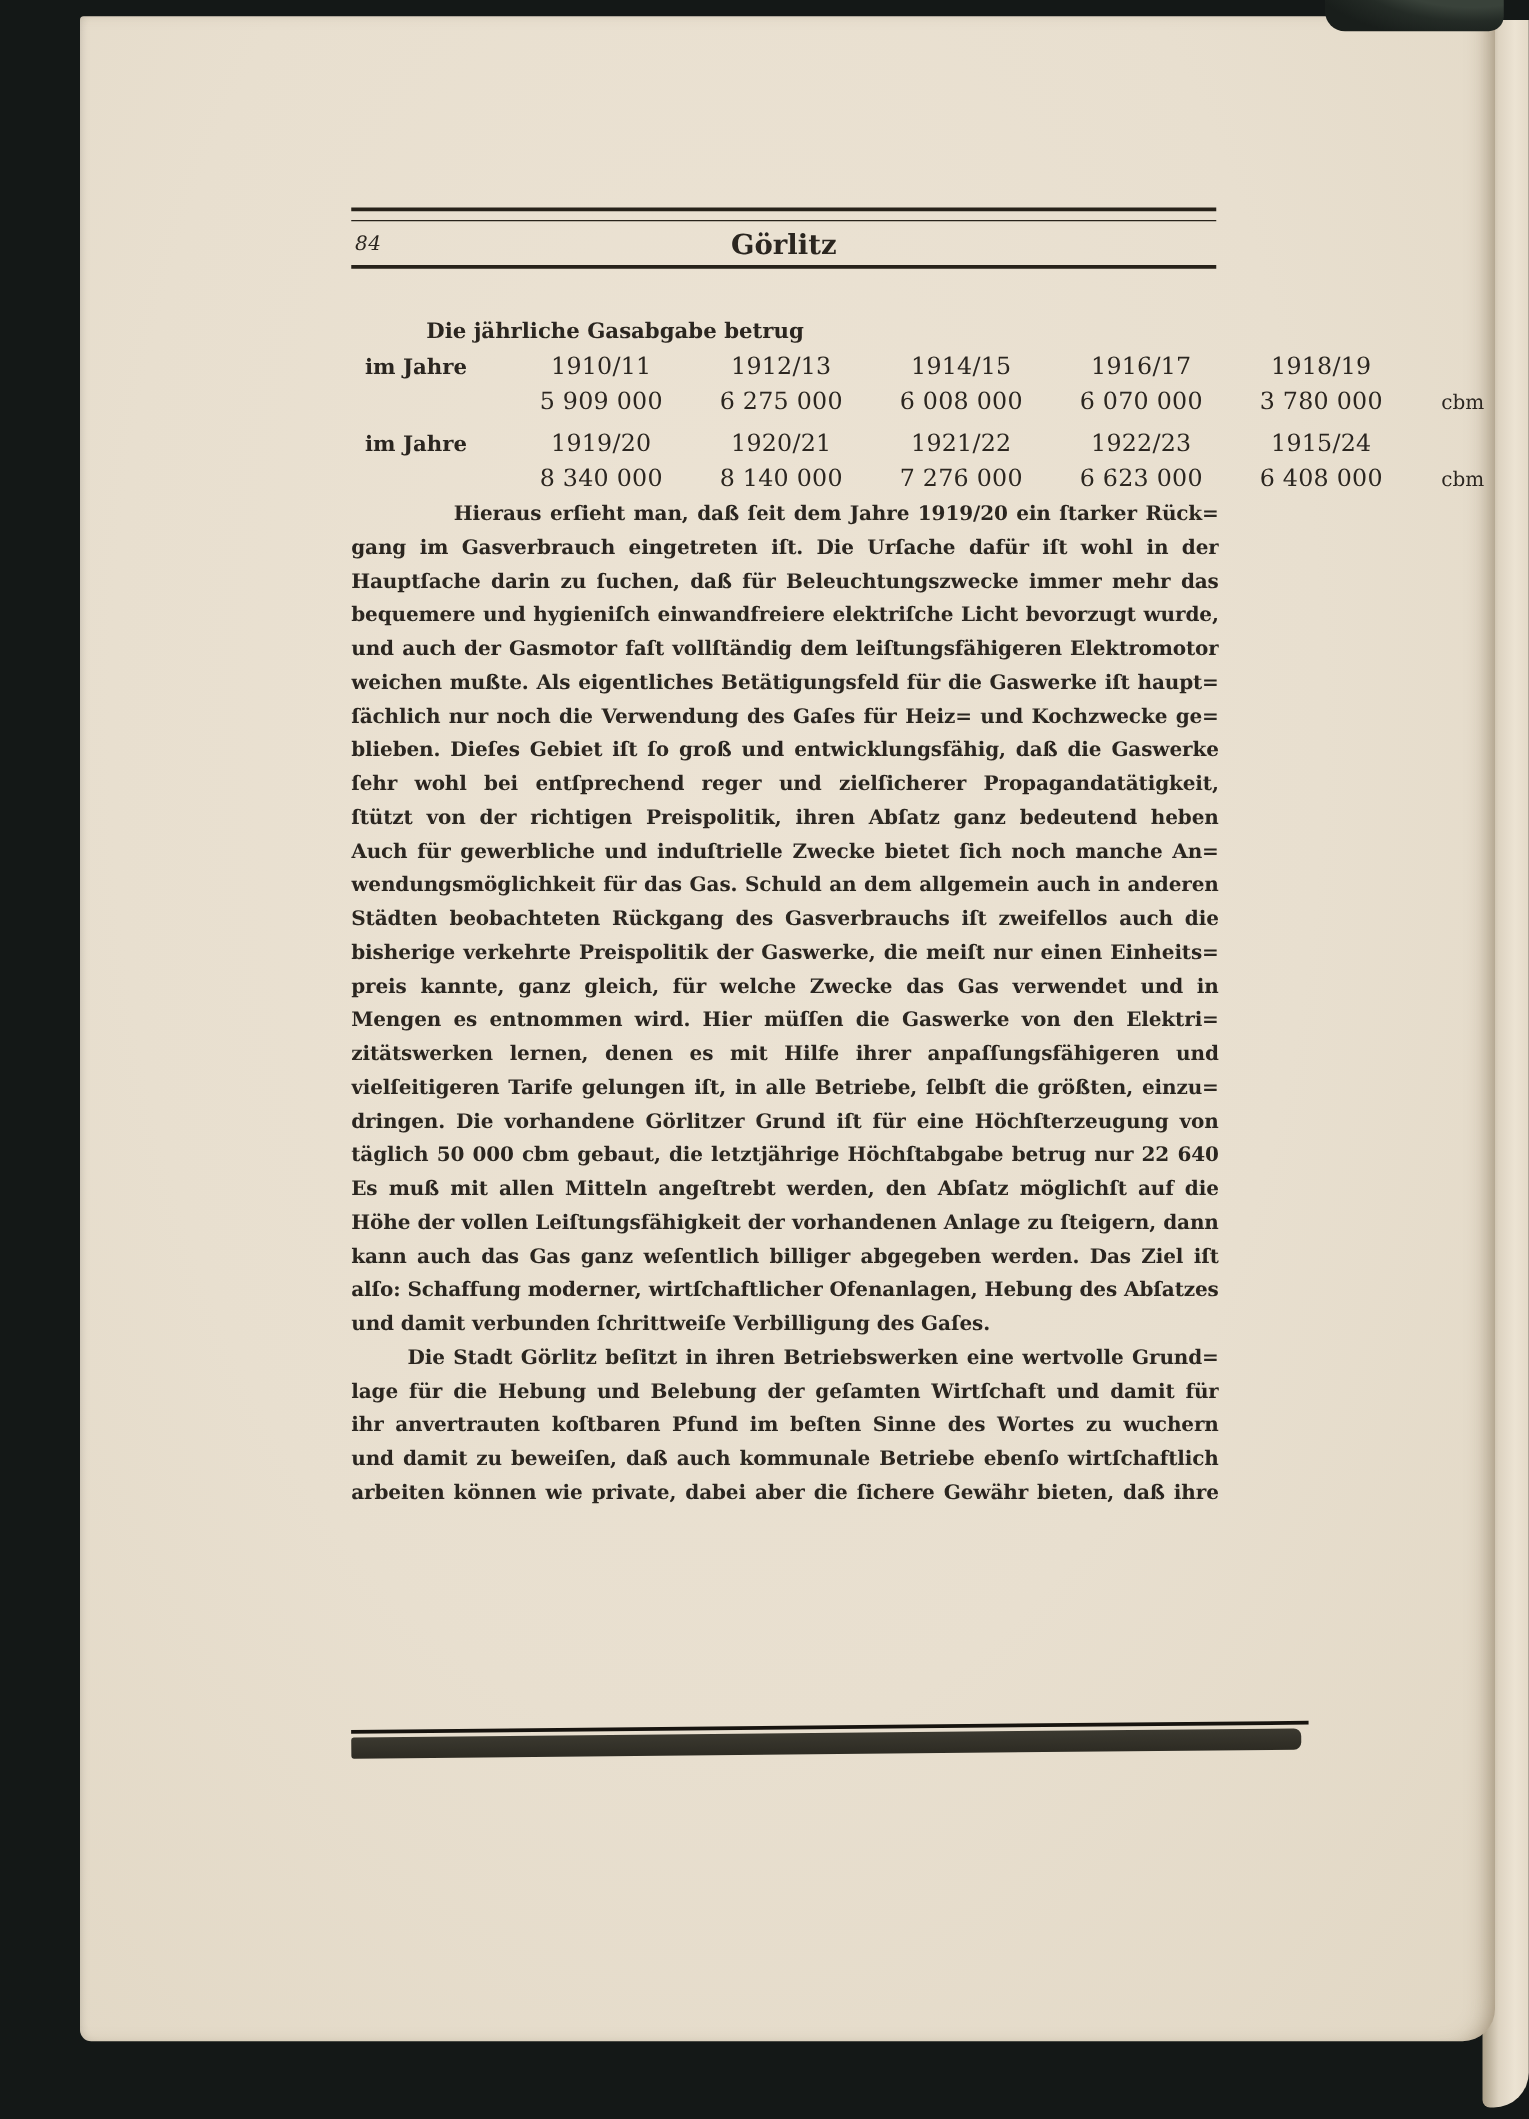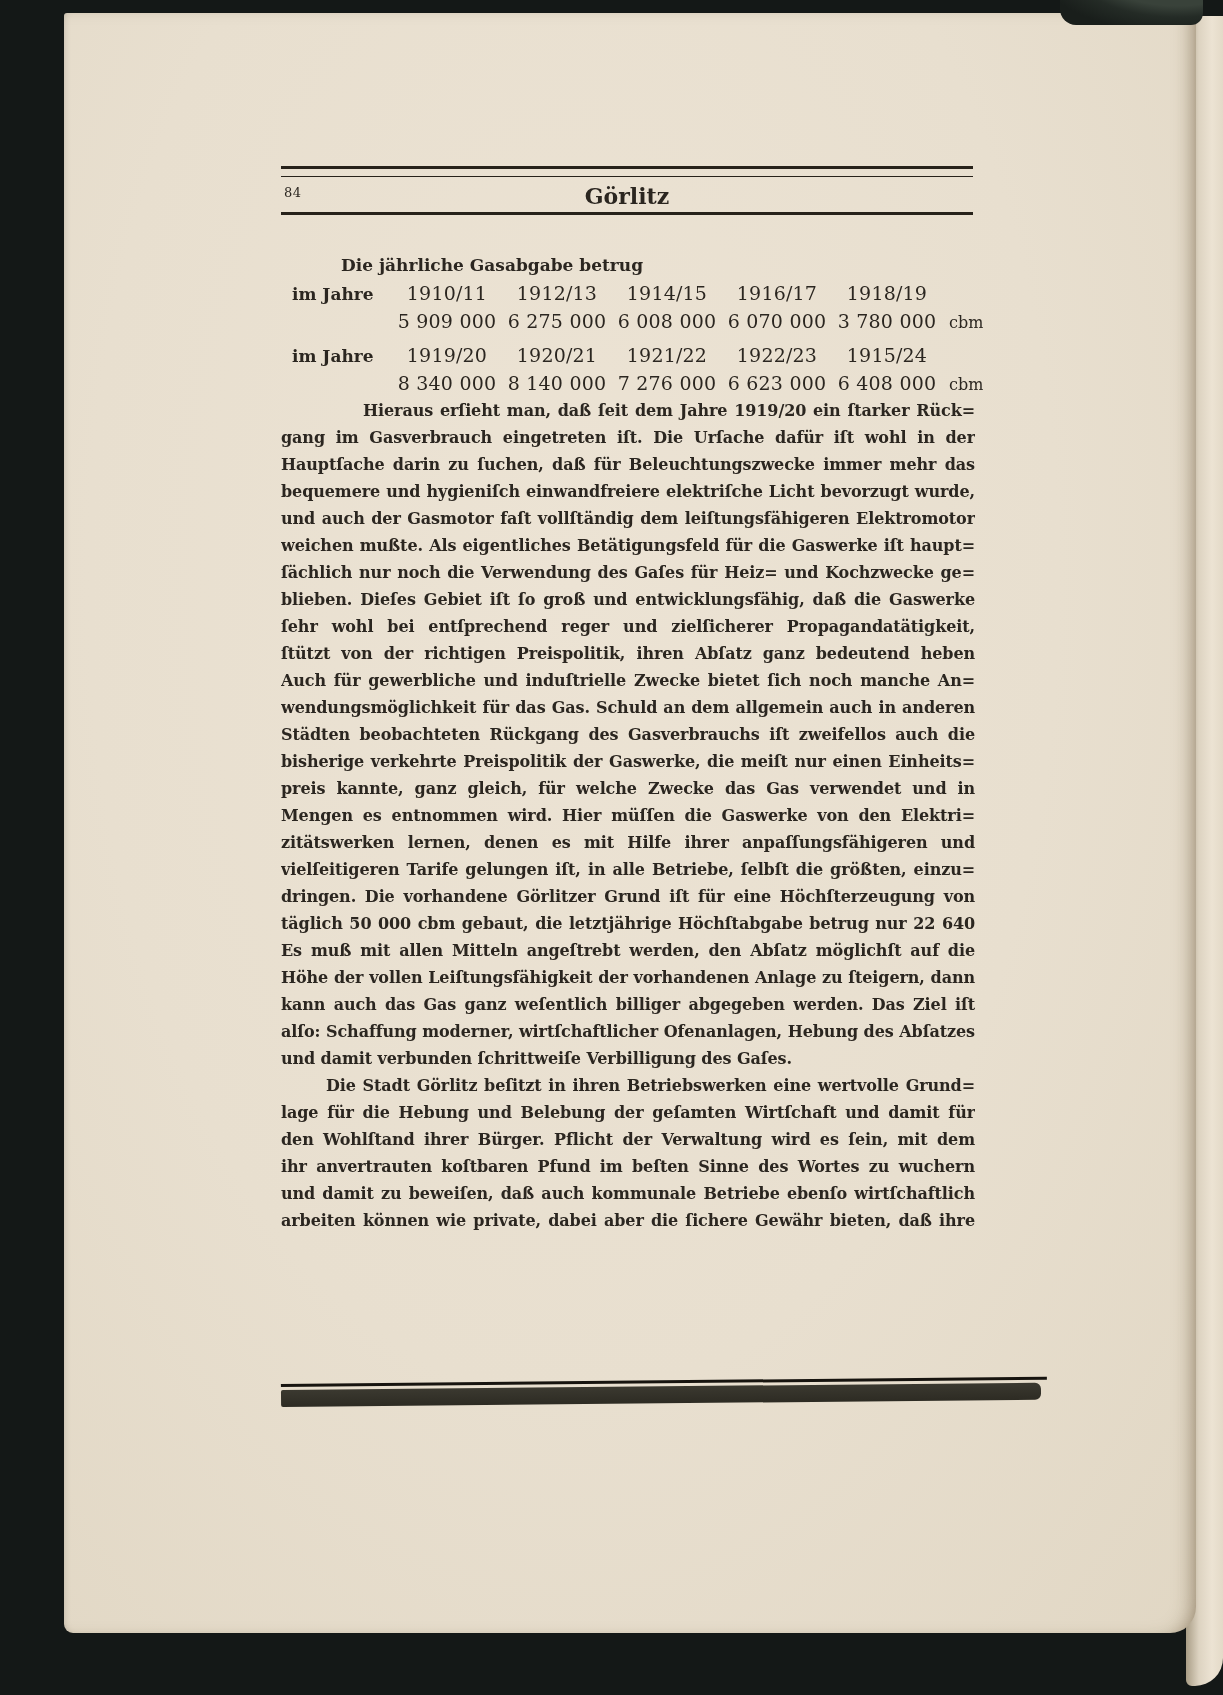--- a/index.html
+++ b/index.html
@@ -27,27 +27,27 @@
   .top-roll{
     position:absolute;left:1060px;top:0;width:143px;height:25px;
     background:radial-gradient(ellipse 170px 80px at 82% -130%, #39423a 0 48%, #242b26 62%, #191e1b 82%);
     border-radius:0 0 12px 16px;
   }
   .content{color:#2b2620;}
   
   .header-block{position:absolute;left:217px;top:153px;width:692px;}
   .rule-double{height:7px;border-top:3px solid #27221a;border-bottom:1.5px solid #27221a;}
   .header-row{position:relative;margin-top:4px;height:28px;}
-  .page-num{position:absolute;left:3px;top:4px;font-size:13px;letter-spacing:.5px;color:#2b2620;}
+  .page-num{position:absolute;left:3px;top:4px;font-size:16px;letter-spacing:.5px;color:#2b2620;font-style:italic;}
   .running-title{position:absolute;left:0;right:0;top:2px;text-align:center;font-weight:bold;font-size:22px;color:#2b2620;}
   .rule-single{height:3px;background:#27221a;margin-top:3px;}
   
   .gas-table{position:absolute;left:228px;top:242px;width:694px;font-size:17px;}
   .intro-line{font-weight:bold;text-indent:49px;height:26px;}
-  .trow{display:grid;grid-template-columns:100px 110px 110px 110px 110px 110px 1fr;height:26px;align-items:baseline;}
+  .trow{display:grid;grid-template-columns:100px 110px 110px 110px 110px 110px 1fr;height:26px;align-items:baseline;gap:34px;}
   .trow .lbl{font-weight:bold;text-align:left;}
   .trow .yr,.trow .val{text-align:center;font-size:19px;letter-spacing:.2px;}
   .trow .unit{padding-left:7px;font-size:16px;}
   .r-y1{margin-top:1px;}
   .r-v1{margin-top:2px;}
   .r-y2{margin-top:8px;}
   .r-v2{margin-top:2px;}
   
   .body-text{
     position:absolute;left:217px;top:384px;width:694px;
@@ -146,21 +146,20 @@
           <div class="line">täglich 50 000 cbm gebaut, die letztjährige Höchſtabgabe betrug nur 22 640 cbm.</div>
           <div class="line">Es muß mit allen Mitteln angeſtrebt werden, den Abſatz möglichſt auf die</div>
           <div class="line">Höhe der vollen Leiſtungsfähigkeit der vorhandenen Anlage zu ſteigern, dann</div>
           <div class="line">kann auch das Gas ganz weſentlich billiger abgegeben werden. Das Ziel iſt</div>
           <div class="line">alſo: Schaffung moderner, wirtſchaftlicher Ofenanlagen, Hebung des Abſatzes</div>
           <div class="line last">und damit verbunden ſchrittweiſe Verbilligung des Gaſes.</div>
         </div>
         <div>
           <div class="line" style="text-indent: 45px;">Die Stadt Görlitz beſitzt in ihren Betriebswerken eine wertvolle Grund=</div>
           <div class="line">lage für die Hebung und Belebung der geſamten Wirtſchaft und damit für</div>
-          <div class="line">den Wohlſtand ihrer Bürger. Pflicht der Verwaltung wird es ſein, mit dem</div>
           <div class="line">ihr anvertrauten koſtbaren Pfund im beſten Sinne des Wortes zu wuchern</div>
           <div class="line">und damit zu beweiſen, daß auch kommunale Betriebe ebenſo wirtſchaftlich</div>
           <div class="line">arbeiten können wie private, dabei aber die ſichere Gewähr bieten, daß ihre</div>
         </div>
       </div>
 
     <div class="ink-mark">
       <div class="ink-line"></div>
       <div class="ink-bar"></div>
     </div>

